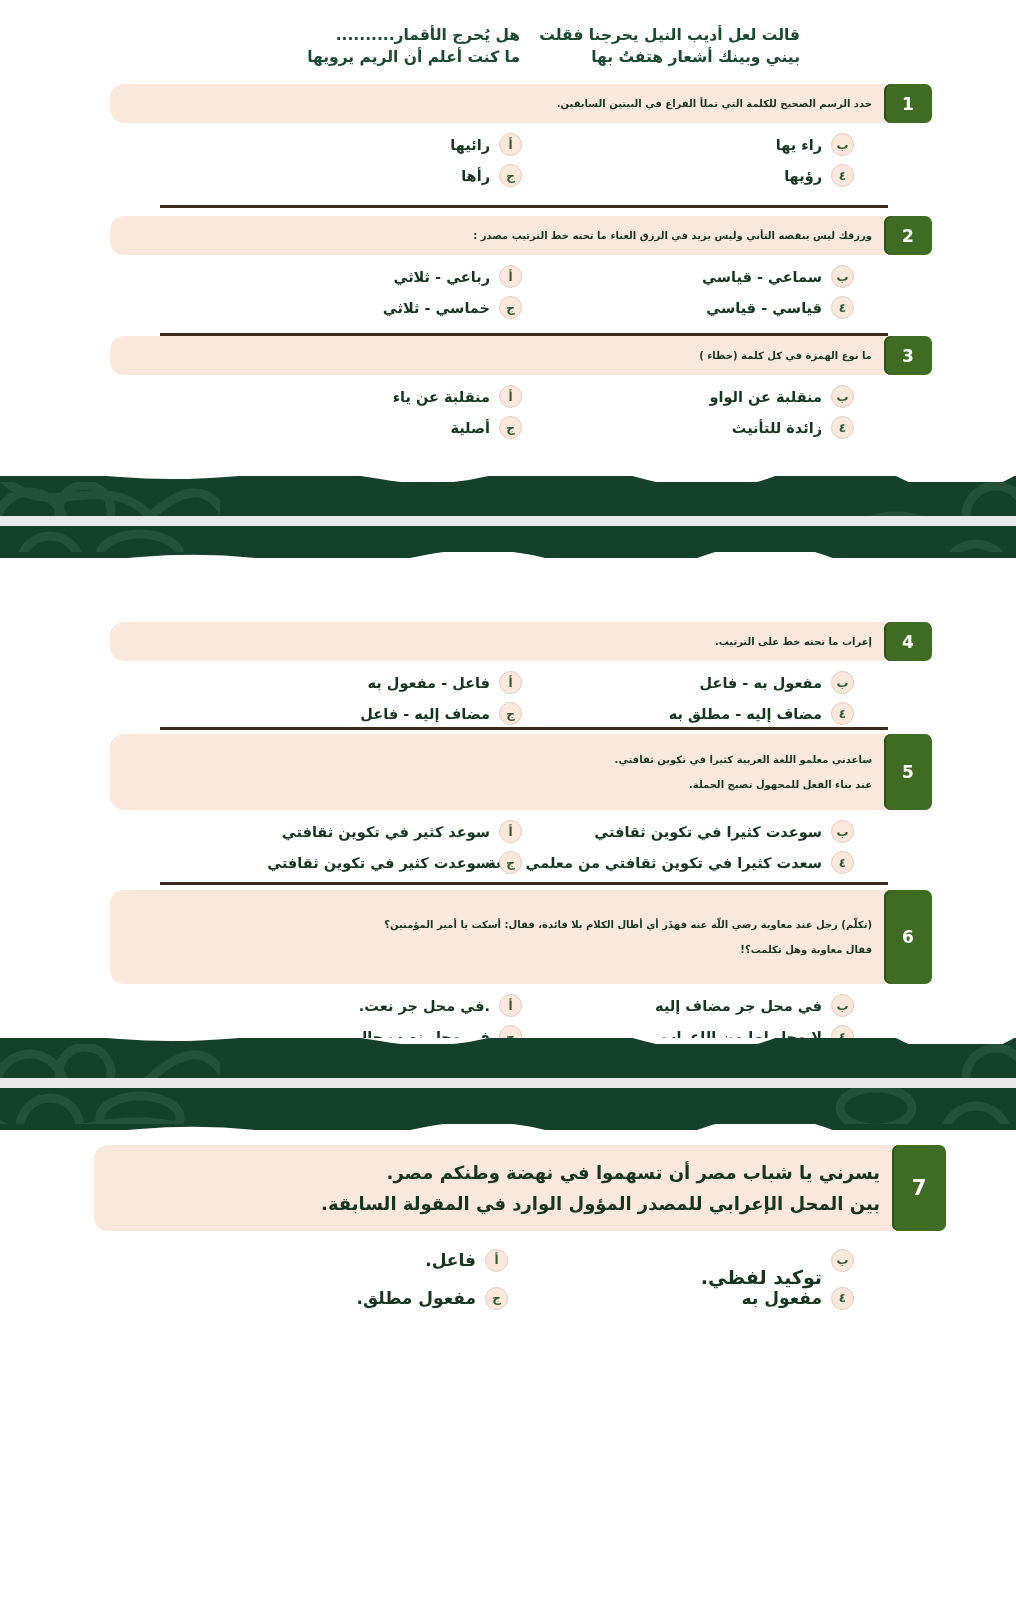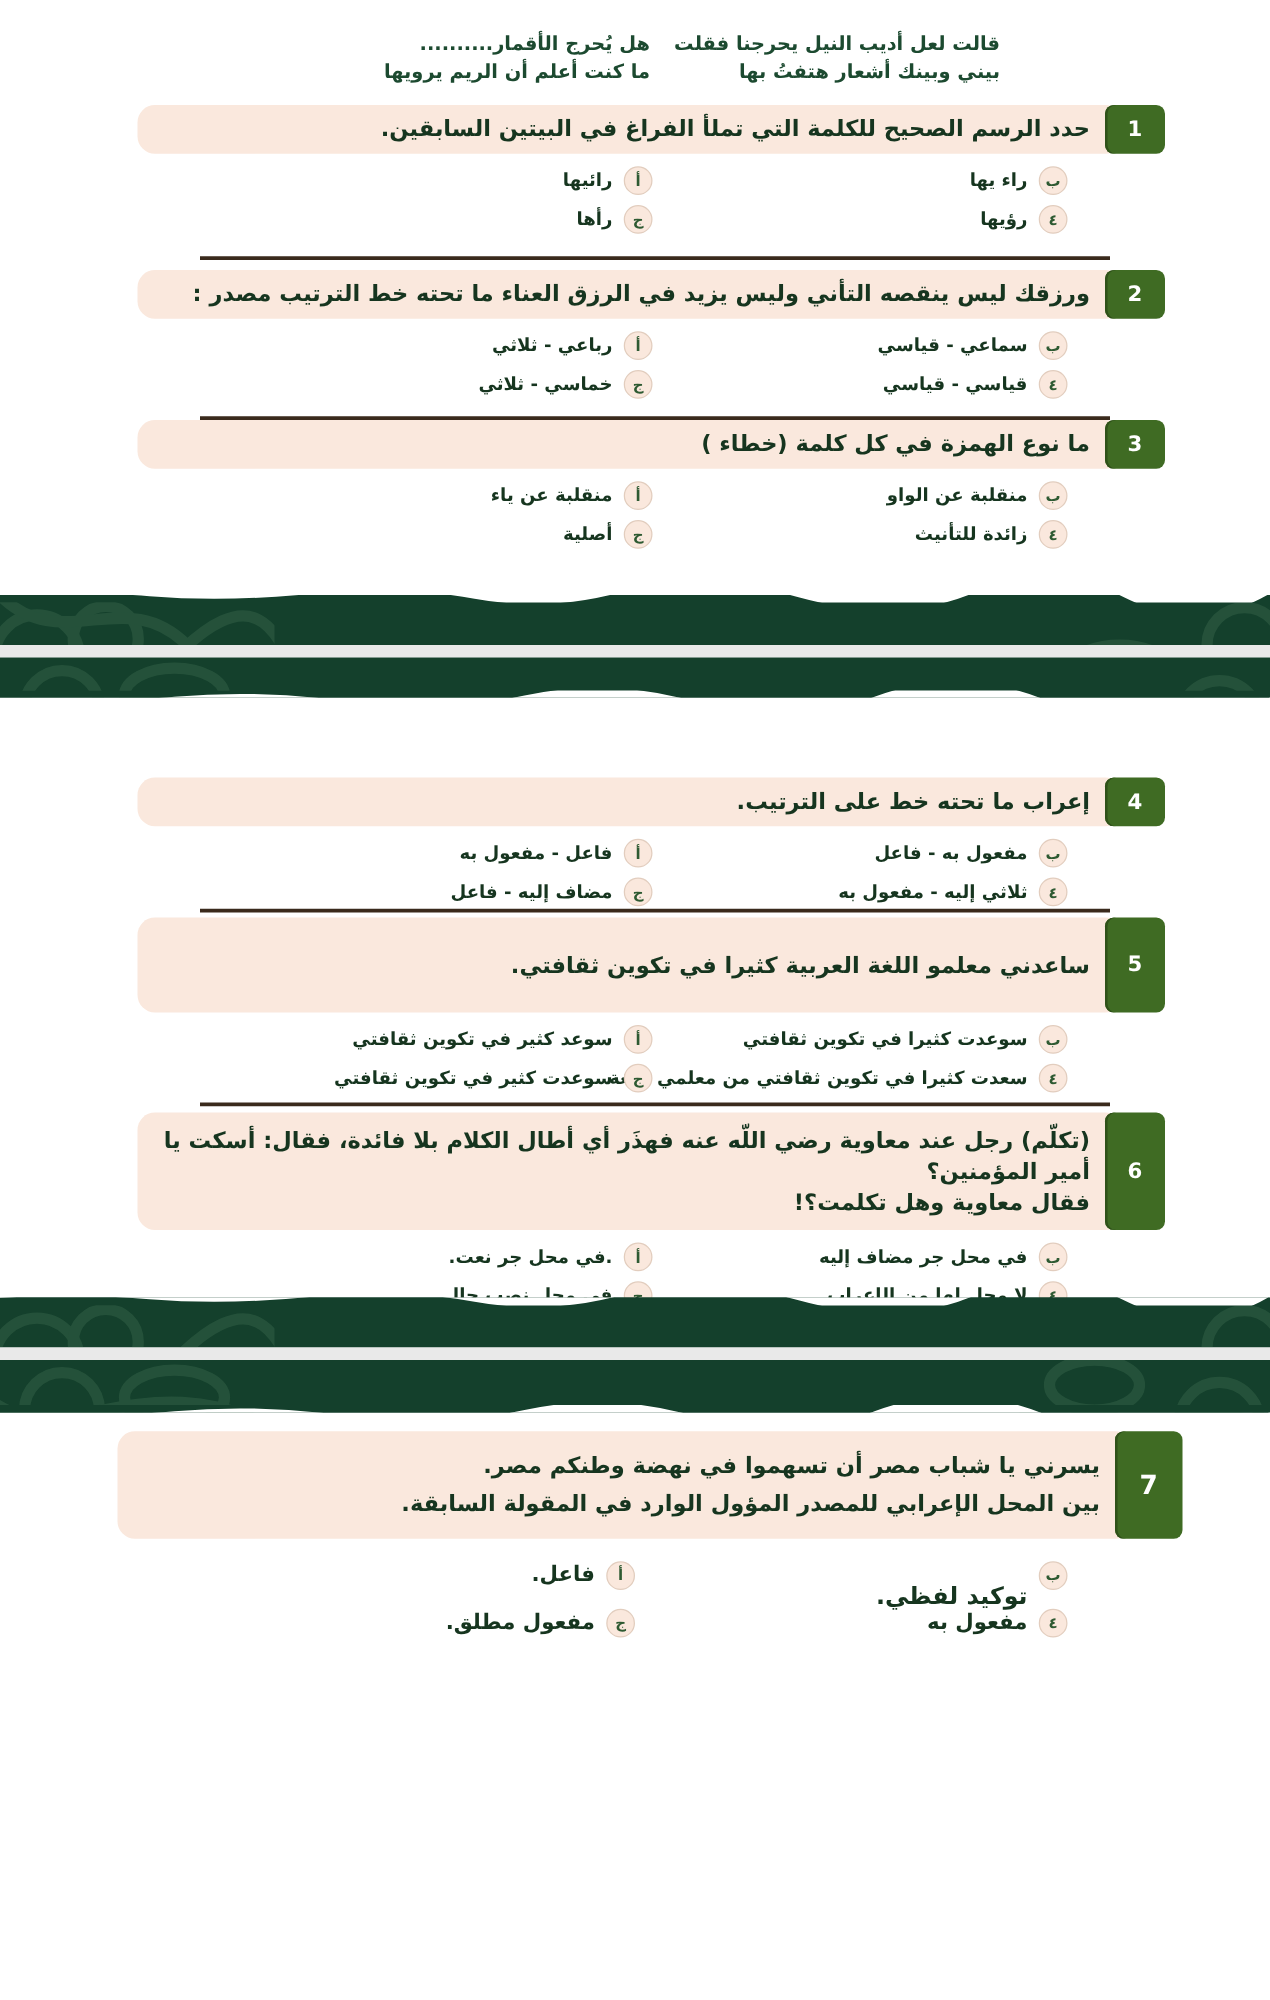--- a/index.html
+++ b/index.html
@@ -117,21 +117,21 @@
     z-index: 3;
     padding: 0 6px;
   }
   .q-box {
     flex: 1 1 auto;
     background: #fae8dd;
     border-radius: 14px;
     margin-right: -14px;
     padding: 7px 26px 7px 18px;
     color: #16351f;
-    font-size: 18px;
+    font-size: 10px;
     font-weight: bold;
     line-height: 25px;
     text-align: right;
     letter-spacing: -0.2px;
     display: flex;
     flex-direction: column;
     justify-content: center;
   }
   .q-box .line2 { text-align: right; }
 
@@ -354,37 +354,38 @@
           <span class="opt-text">مفعول به - فاعل</span>
         </div>
         <div class="opt col-right">
           <span class="marker">أ</span>
           <span class="opt-text">فاعل - مفعول به</span>
         </div>
       </div>
       <div class="opt-row">
         <div class="opt col-left">
           <span class="marker">٤</span>
-          <span class="opt-text">ثلاثي إليه - مفعول به</span>
+          <span class="opt-text">مضاف إليه - مطلق به</span>
         </div>
         <div class="opt col-right">
           <span class="marker">ج</span>
           <span class="opt-text">مضاف إليه - فاعل</span>
         </div>
       </div>
     </div>
   </div>
 
   <div class="rule" style="right:128px; top:727px; width:728px;"></div>
 
   <div class="q" style="right:84px; top:734px; width:822px;">
     <div class="q-head">
       <div class="q-badge">5</div>
       <div class="q-box" style="min-height:62px;">
         <div>ساعدني معلمو اللغة العربية كثيرا في تكوين ثقافتي.</div>
+        <div class="line2">عند بناء الفعل للمجهول تصبح الجملة.</div>
       </div>
     </div>
     <div class="opts">
       <div class="opt-row">
         <div class="opt col-left">
           <span class="marker">ب</span>
           <span class="opt-text">سوعدت كثيرا في تكوين ثقافتي</span>
         </div>
         <div class="opt col-right">
           <span class="marker">أ</span>

